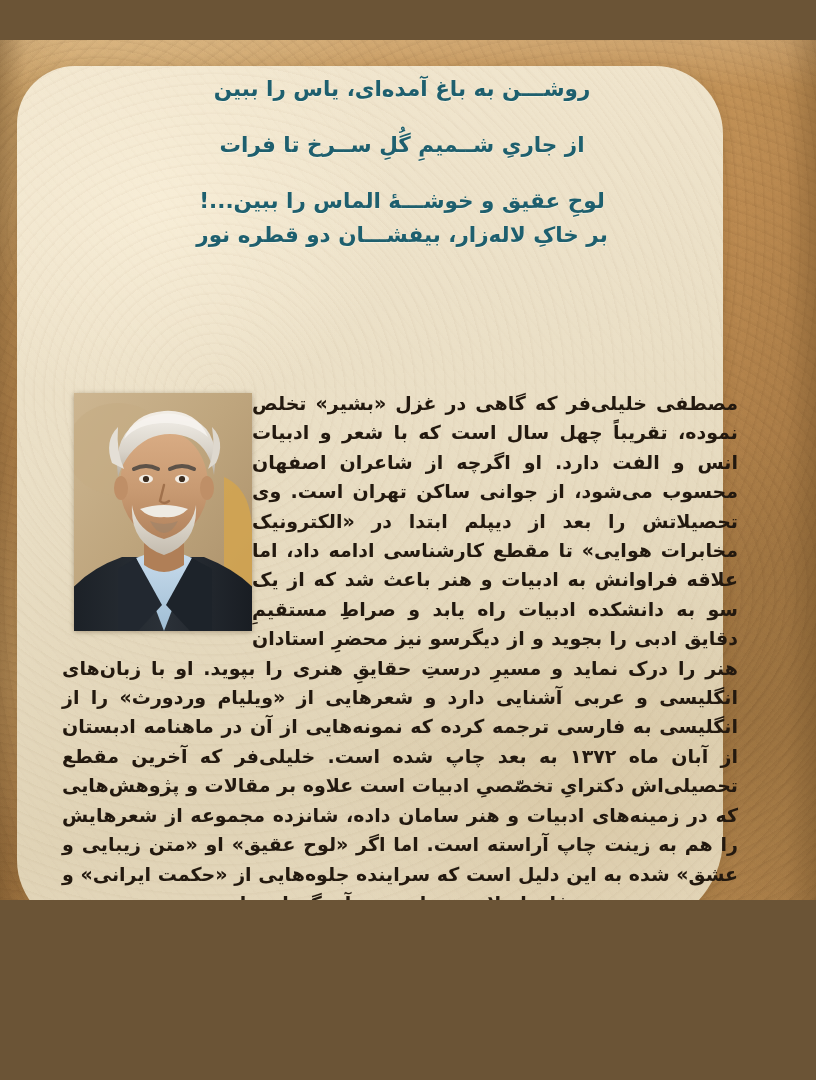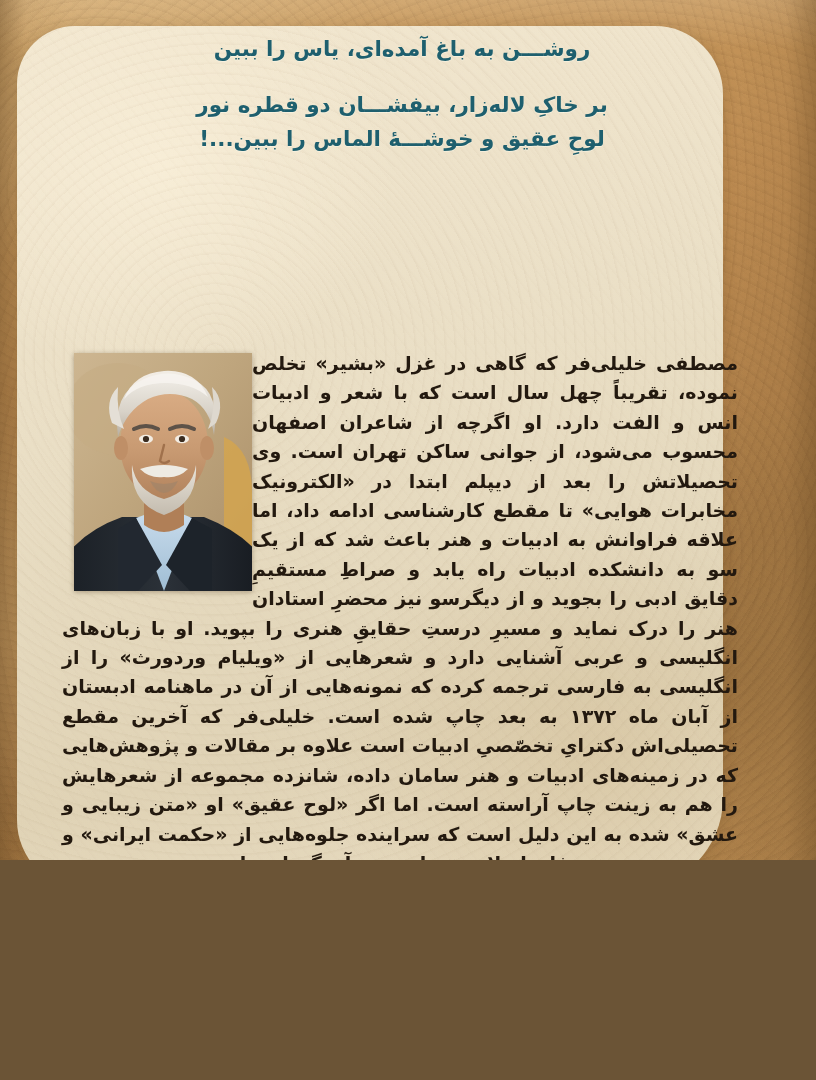--- a/index.html
+++ b/index.html
@@ -14,20 +14,21 @@
     height: 860px;
     overflow: hidden;
     font-family: "DejaVu Sans", "Liberation Sans", sans-serif;
     background-color: #b98a50;
     background-image:
       radial-gradient(ellipse 420px 300px at 18% 12%, rgba(214,178,124,0.95) 0%, rgba(214,178,124,0) 62%),
       radial-gradient(ellipse 520px 420px at 88% 78%, rgba(150,111,62,0.75) 0%, rgba(150,111,62,0) 66%),
       radial-gradient(ellipse 300px 260px at 58% 96%, rgba(176,135,83,0.85) 0%, rgba(176,135,83,0) 70%),
       radial-gradient(ellipse 360px 340px at 6% 72%, rgba(205,166,110,0.8) 0%, rgba(205,166,110,0) 68%),
       linear-gradient(160deg, #cfa468 0%, #bd8c52 38%, #a87b46 70%, #b98b51 100%);
+    margin-top: 40px;
   }
 
   
   #cover::before {
     content: "";
     position: absolute;
     inset: 0;
     pointer-events: none;
     opacity: 0.30;
     background-image:
@@ -224,25 +225,26 @@
     <div class="panel-grain"></div>
   </div>
 
   <div class="poem">
 
     <div class="verse">
       <div class="verse-line">روشـــن به باغ آمده‌ای، یاس را ببین</div>
     </div>
 
     <div class="verse">
+      <div class="verse-line">از جاریِ شــمیمِ گُلِ ســرخ تا فرات</div>
     </div>
 
     <div class="verse">
+      <div class="verse-line">لوحِ عقیق و خوشـــهٔ الماس را ببین...!</div>
       <div class="verse-line">بر خاکِ لاله‌زار، بیفشـــان دو قطره نور</div>
-      <div class="verse-line">لوحِ عقیق و خوشـــهٔ الماس را ببین...!</div>
     </div>
 
   </div>
 
   <div class="bio">
 
     <div class="portrait">
       <svg viewBox="0 0 178 238" preserveAspectRatio="xMidYMid slice" aria-hidden="true">
         <defs>
           <linearGradient id="bgWall" x1="0" y1="0" x2="1" y2="1">

